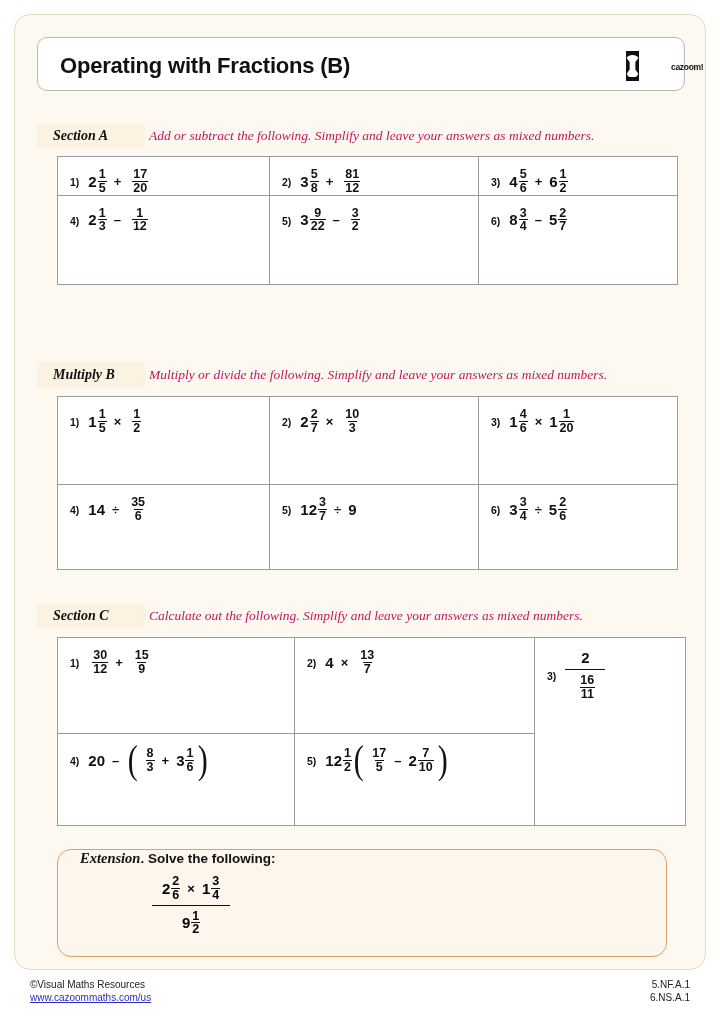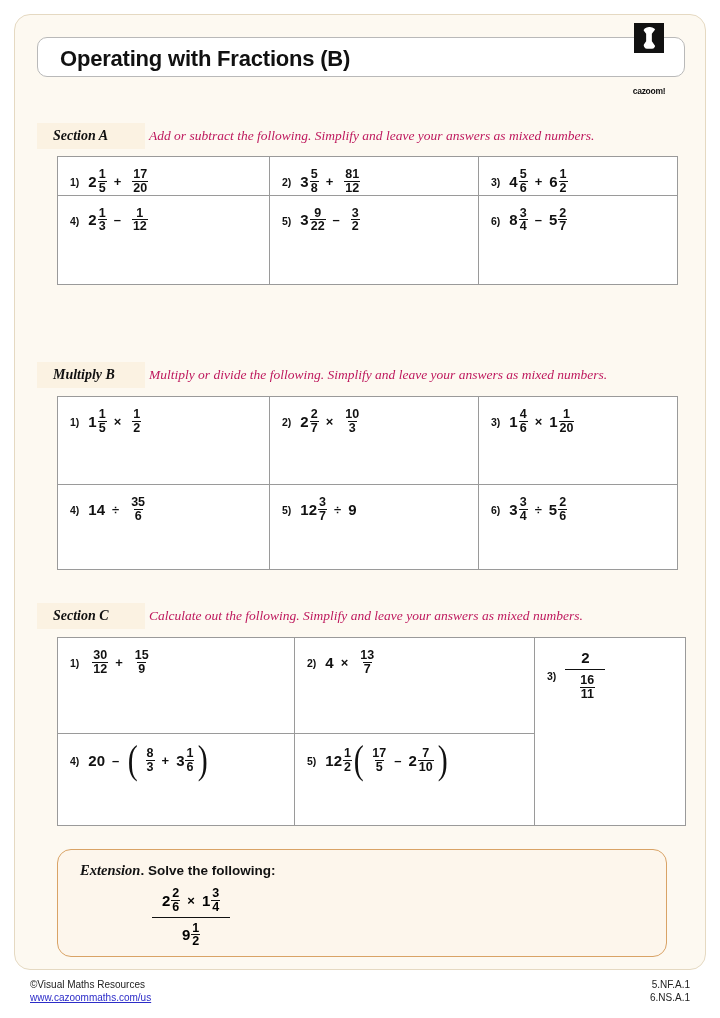--- a/index.html
+++ b/index.html
@@ -25,40 +25,40 @@
     border-radius: 16px;
     box-sizing: border-box;
   }
 
   
   .title-bar {
     position: absolute;
     left: 22px;
     top: 22px;
     width: 648px;
-    height: 40px;
+    height: 54px;
     background: #ffffff;
     border: 1px solid #b9b9b9;
     border-radius: 10px;
     box-sizing: border-box;
     display: flex;
     align-items: center;
     justify-content: space-between;
     padding: 4px 12px 0 22px;
   }
   .worksheet-title {
     font-size: 22px;
     font-weight: bold;
     color: #111111;
     letter-spacing: -0.2px;
   }
   .logo {
     width: 46px;
     display: flex;
-    flex-direction: column;
+    flex-direction: row;
     align-items: center;
     line-height: 1;
     gap: 32px;
   }
   .logo-mark {
     width: 30px;
     height: 30px;
     background: #111111;
     display: flex;
     align-items: center;
@@ -232,21 +232,21 @@
   .extension {
     position: absolute;
     left: 42px;
     top: 834px;
     width: 610px;
     height: 108px;
     background: #fdf6ec;
     border: 1.5px solid #d9a366;
     border-radius: 14px;
     box-sizing: border-box;
-    padding: 12px 0 0 22px;
+    padding: 0 0 0 22px;
   }
   .ext-title {
     font-size: 13.5px;
     font-weight: bold;
     color: #111111;
   }
   .ext-title .ext-word {
     font-family: "Liberation Serif", serif;
     font-style: italic;
     font-weight: bold;

